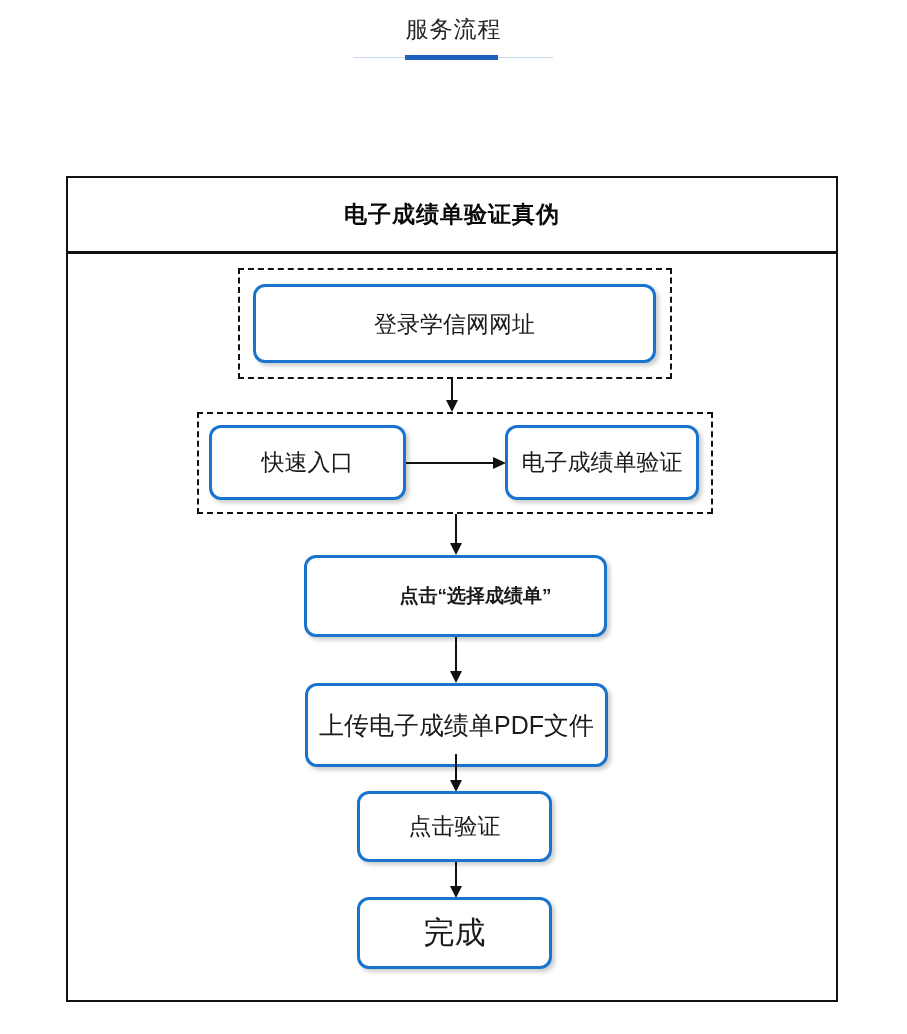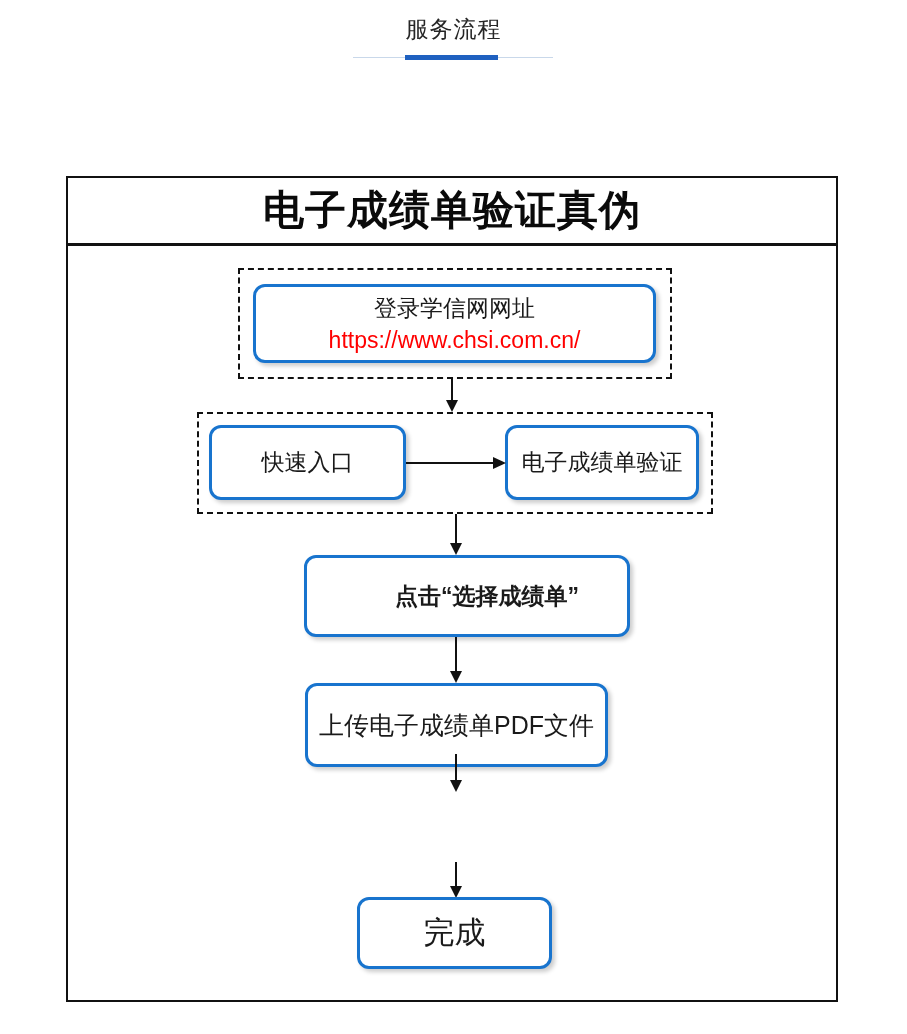--- a/index.html
+++ b/index.html
@@ -60,27 +60,27 @@
     width: 772px;
     height: 826px;
     border: 2px solid #111111;
     box-sizing: border-box;
     background: #ffffff;
   }
   #flow-frame .frame-title {
     position: absolute;
     left: 0; top: 0;
     width: 768px;
-    height: 68px;
+    height: 76px;
     border-bottom: 3px solid #111111;
     box-sizing: border-box;
     display: flex;
     align-items: center;
     justify-content: center;
-    font-size: 41px;
+    font-size: 23px;
     font-weight: bold;
     color: #0a0a0a;
     letter-spacing: 1px;
     text-align: center;
   }
 
   
   .node {
     position: absolute;
     box-sizing: border-box;
@@ -113,21 +113,21 @@
   }
   .h-arrow {
     position: absolute;
     overflow: visible;
   }
 
   
   #node-login   { left: 185px; top: 106px; width: 403px; height: 79px; font-size: 23px; line-height: 32px; }
   #node-quick   { left: 141px; top: 247px; width: 197px; height: 75px; font-size: 23px; }
   #node-verify  { left: 437px; top: 247px; width: 194px; height: 75px; font-size: 23px; }
-  #node-select  { left: 236px; top: 377px; width: 326px; height: 82px; font-size: 23px; font-weight: bold; padding-left: 40px; }
+  #node-select  { left: 236px; top: 377px; width: 303px; height: 82px; font-size: 19px; font-weight: bold; padding-left: 40px; }
   #node-upload  { left: 237px; top: 505px; width: 303px; height: 84px; font-size: 25px; }
   #node-click   { left: 289px; top: 613px; width: 195px; height: 71px; font-size: 23px; }
   #node-done    { left: 289px; top: 719px; width: 195px; height: 72px; font-size: 31px; }
 
   #group-login  { left: 170px; top: 90px; width: 434px; height: 111px; }
   #group-entry  { left: 129px; top: 234px; width: 516px; height: 102px; }
 </style>
 </head>
 <body>
 
@@ -140,21 +140,20 @@
 </div>
 
 <div id="flow-frame">
 
   <div class="frame-title">电子成绩单验证真伪</div>
 
   <div class="group-box" id="group-login"></div>
 
   <div class="node" id="node-login">
     <span class="line1">登录学信网网址</span>
-    <span class="line2">https://www.chsi.com.cn/</span>
   </div>
 
   <svg class="v-arrow" style="left:376px; top:201px; width:16px; height:34px;" viewBox="0 0 16 34">
     <line x1="8" y1="0" x2="8" y2="24" stroke="#111111" stroke-width="2"></line>
     <polygon points="8,33 2,21 14,21" fill="#111111"></polygon>
   </svg>
 
   <div class="group-box" id="group-entry"></div>
 
   <div class="node" id="node-verify">
@@ -186,20 +185,23 @@
 
   <div class="node" id="node-upload">
     <span>上传电子成绩单PDF文件</span>
   </div>
 
   <svg class="v-arrow" style="left:380px; top:576px; width:16px; height:39px;" viewBox="0 0 16 39">
     <line x1="8" y1="0" x2="8" y2="29" stroke="#111111" stroke-width="2"></line>
     <polygon points="8,38 2,26 14,26" fill="#111111"></polygon>
   </svg>
 
+  <div class="node" id="node-click">
+    <span>点击验证</span>
+  </div>
 
   <svg class="v-arrow" style="left:380px; top:684px; width:16px; height:37px;" viewBox="0 0 16 37">
     <line x1="8" y1="0" x2="8" y2="27" stroke="#111111" stroke-width="2"></line>
     <polygon points="8,36 2,24 14,24" fill="#111111"></polygon>
   </svg>
 
   <div class="node" id="node-done">
     <span>完成</span>
   </div>
 

